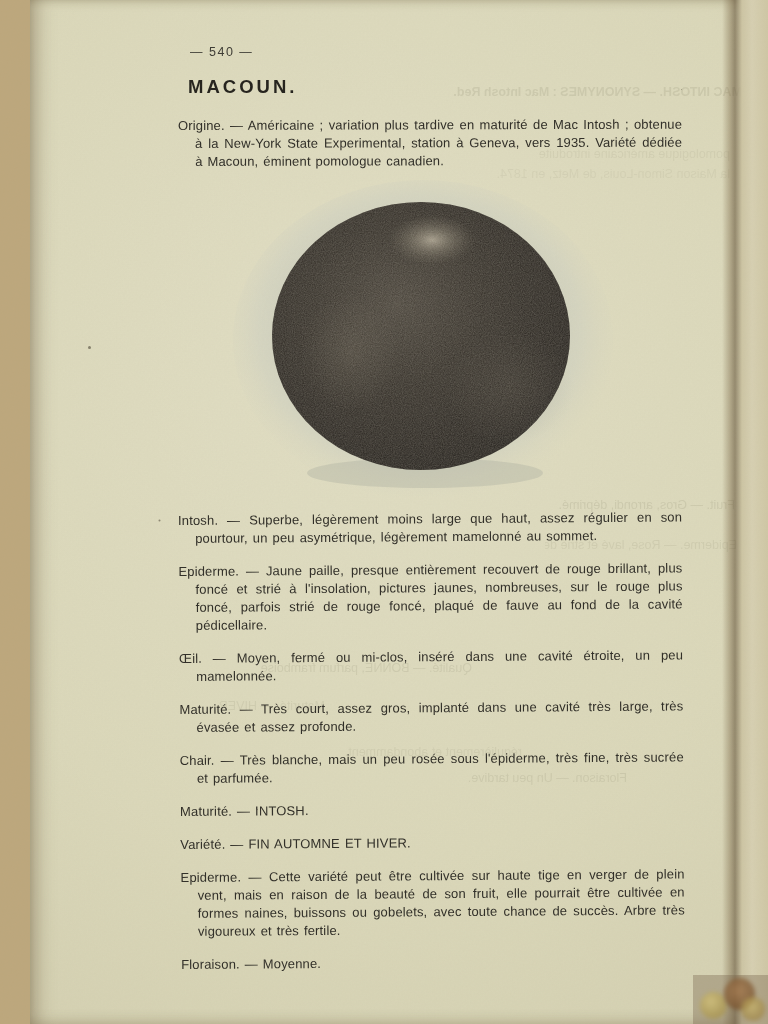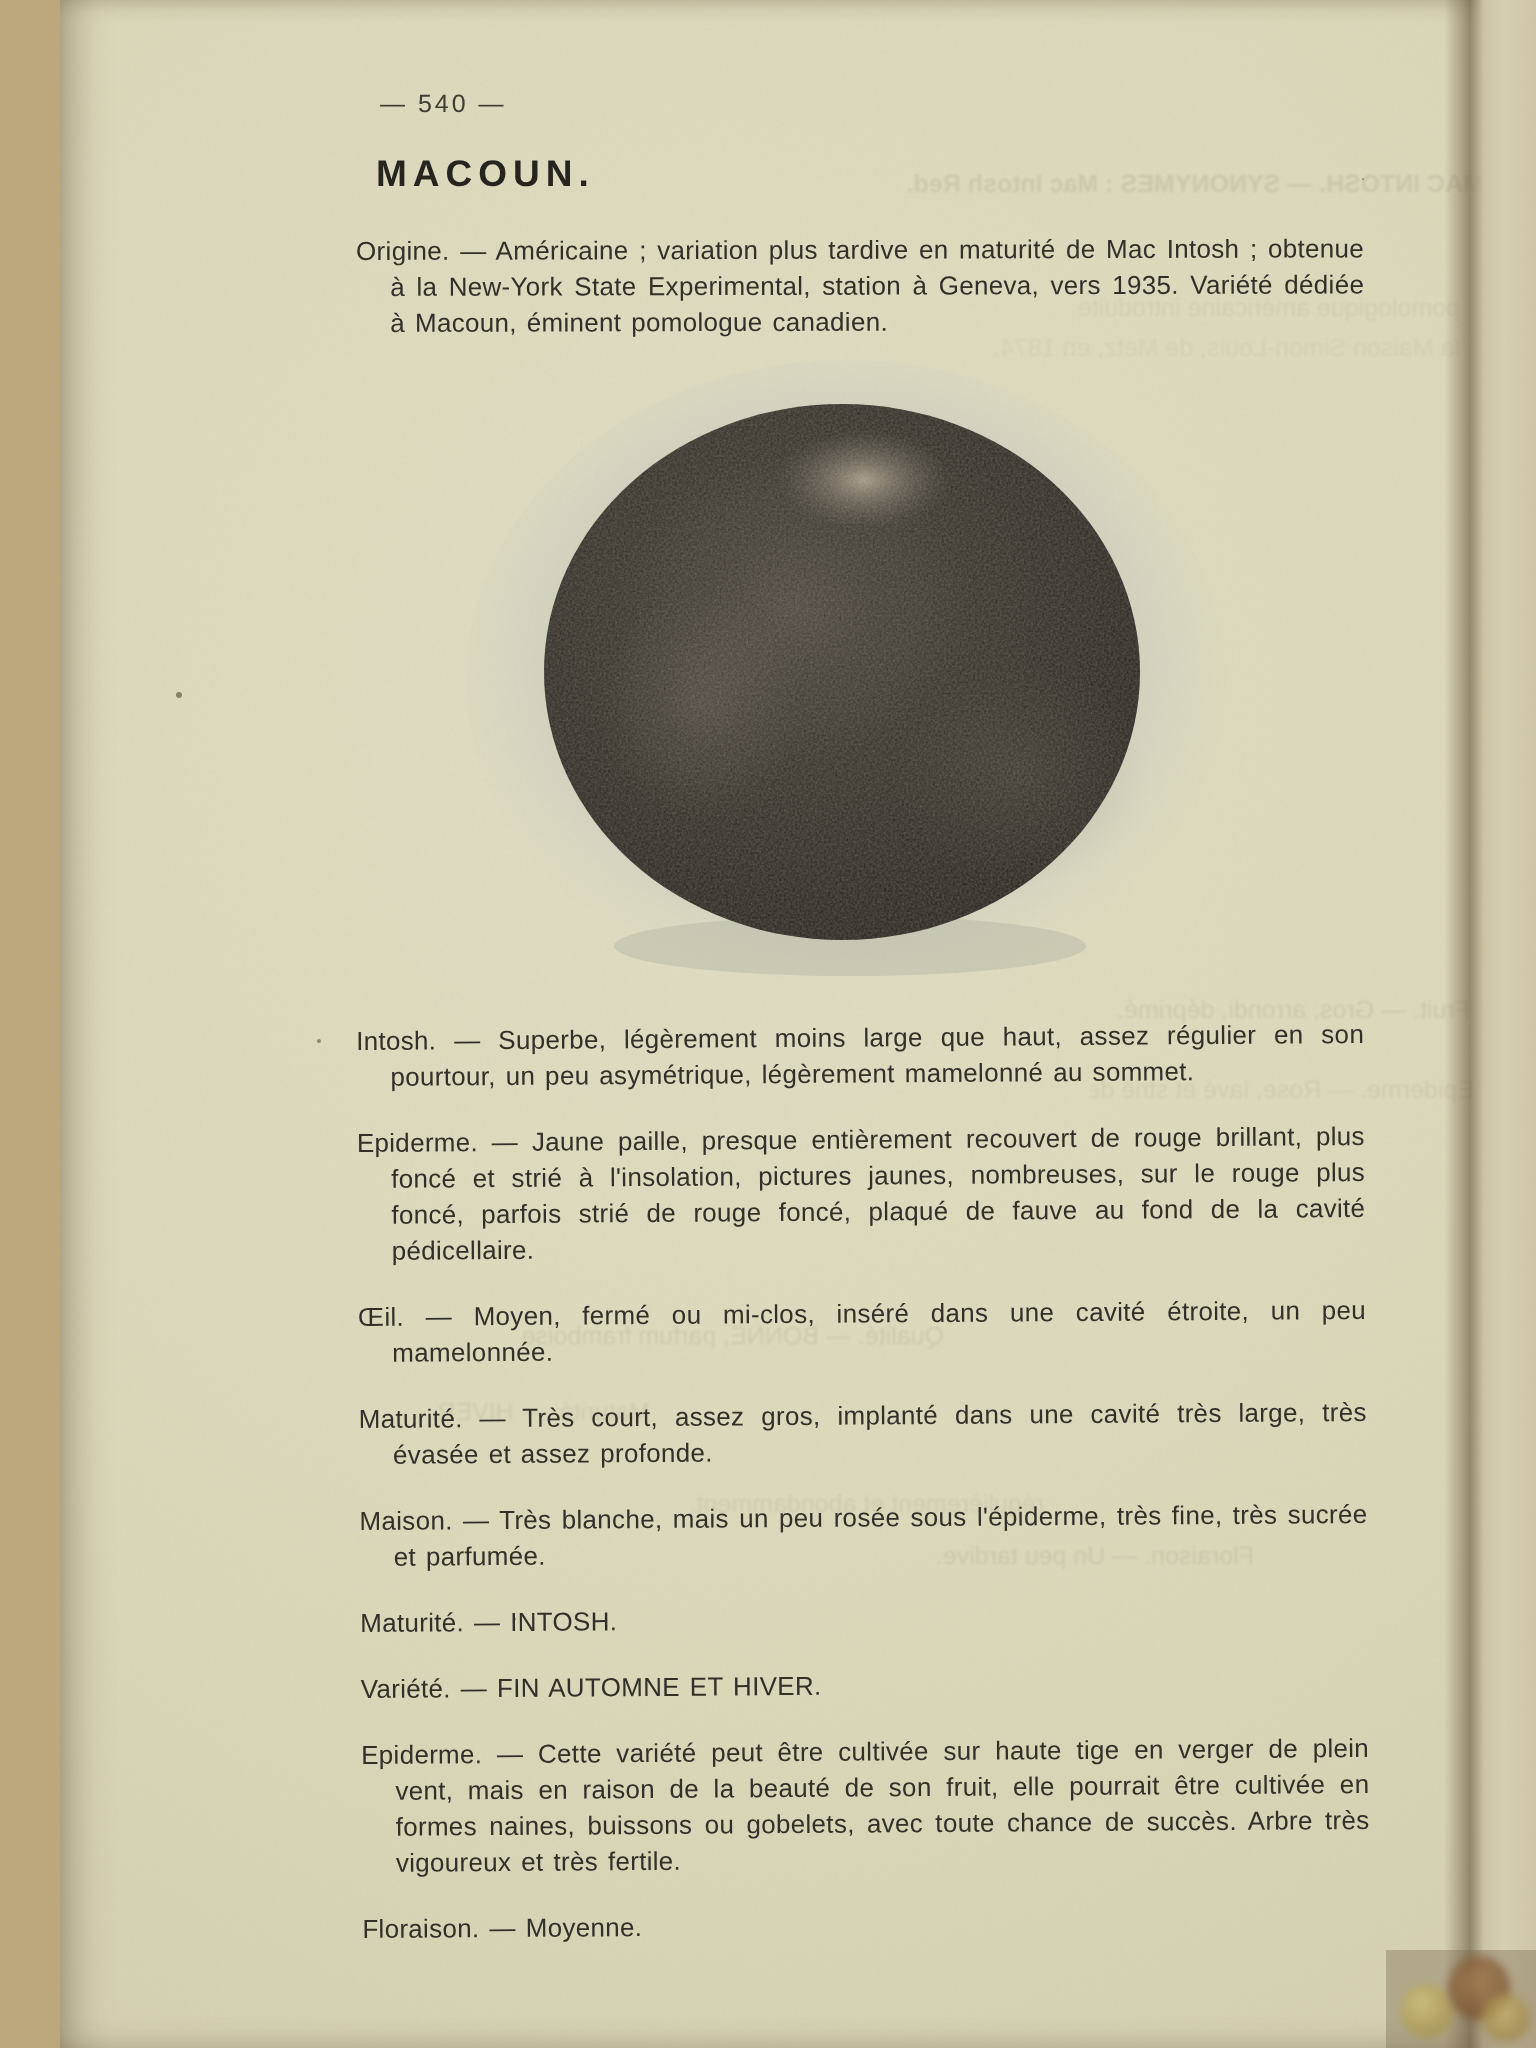--- a/index.html
+++ b/index.html
@@ -173,21 +173,21 @@
       </div>
       <div class="para">
         <span class="lbl">Œil.</span>
         <span class="txt">— Moyen, fermé ou mi-clos, inséré dans une cavité étroite, un peu mamelonnée.</span>
       </div>
       <div class="para">
         <span class="lbl">Maturité.</span>
         <span class="txt">— Très court, assez gros, implanté dans une cavité très large, très évasée et assez profonde.</span>
       </div>
       <div class="para">
-        <span class="lbl">Maison.</span>
+        <span class="lbl">Chair.</span>
         <span class="txt">— Très blanche, mais un peu rosée sous l'épiderme, très fine, très sucrée et parfumée.</span>
       </div>
       <div class="para">
         <span class="lbl">Maturité.</span>
         <span class="txt">— INTOSH.</span>
       </div>
       <div class="para">
         <span class="lbl">Variété.</span>
         <span class="txt">— FIN AUTOMNE ET HIVER.</span>
       </div>

